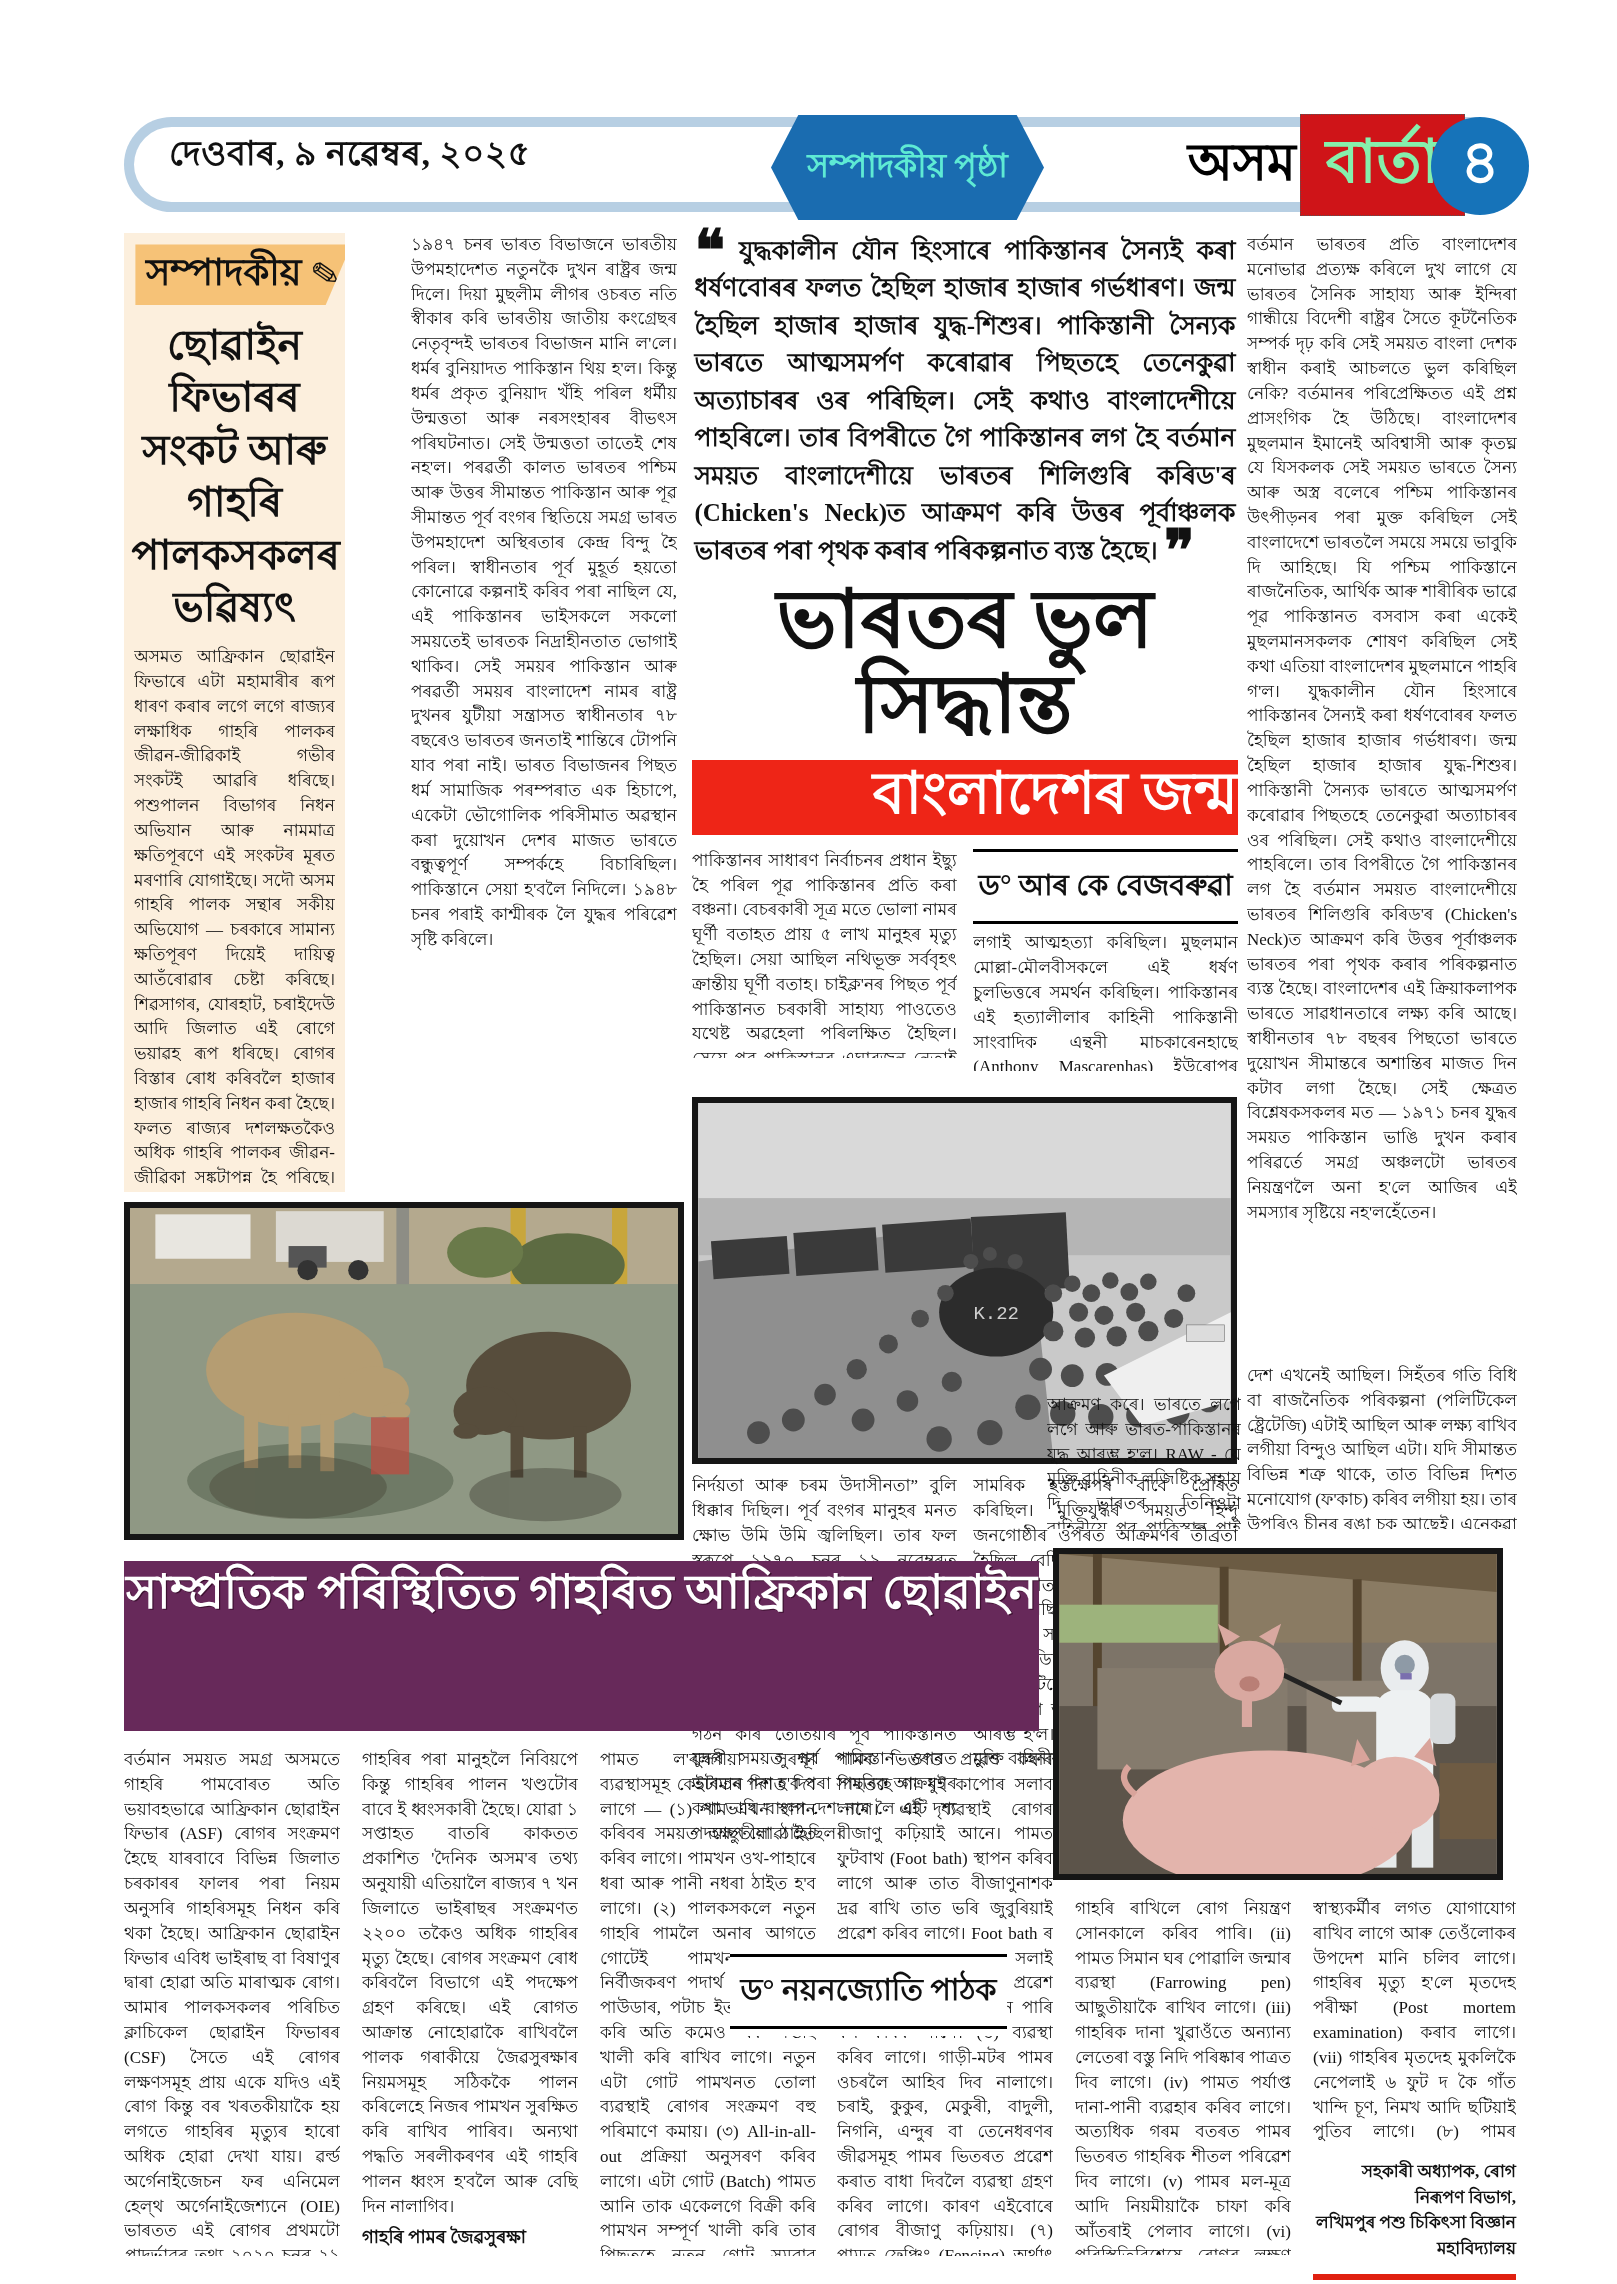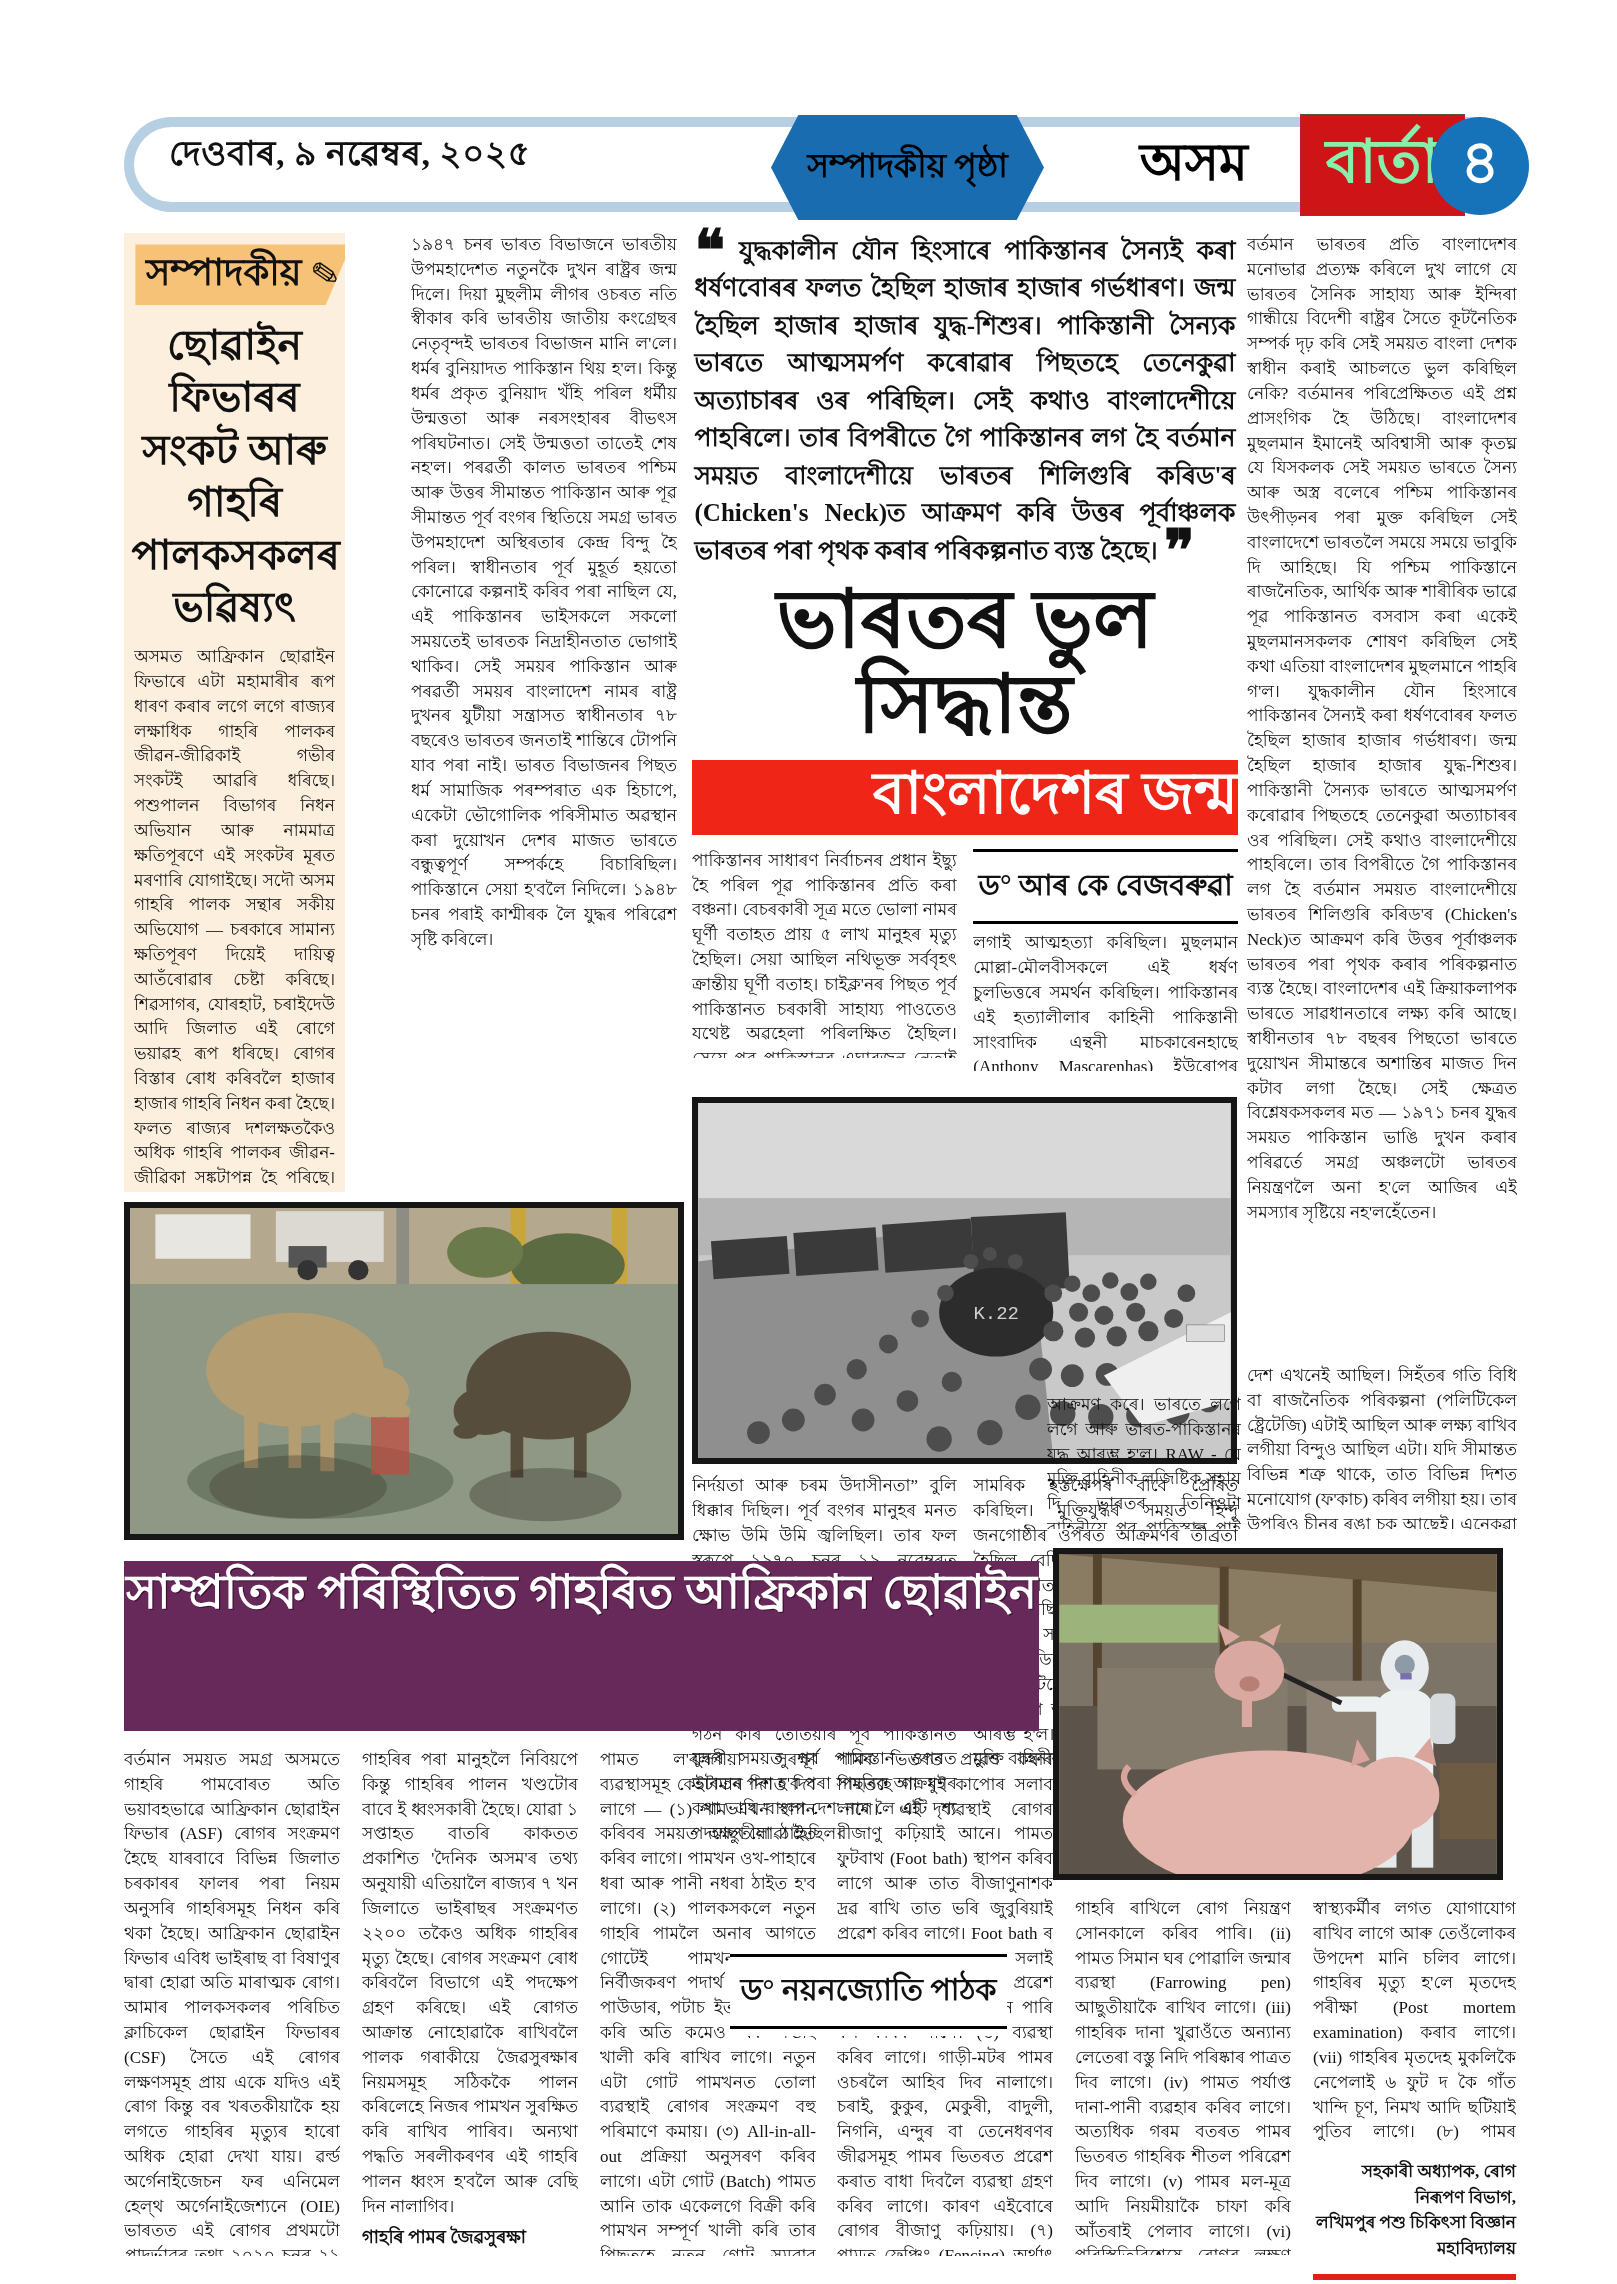--- a/index.html
+++ b/index.html
@@ -8,22 +8,22 @@
     font-family:"Liberation Serif","DejaVu Serif",serif;color:#111;
   }
   .abs{position:absolute;}
   
   .header-bar{left:124px;top:117px;width:1396px;height:95px;background:#b7cfe3;border-radius:51px;}
   .header-inner{position:absolute;left:10px;top:10px;right:10px;bottom:10px;background:#ffffff;border-radius:41px;display:flex;align-items:flex-start;}
   .header-date{font-size:34px;font-weight:bold;padding-left:35px;letter-spacing:0.6px;}
   .section-hex{left:771px;top:115px;width:273px;height:105px;background:#1a6cb0;
     clip-path:polygon(10% 0,90% 0,100% 50%,90% 100%,10% 100%,0 50%);
     display:flex;align-items:center;justify-content:center;z-index:5;}
-  .section-hex span{color:#000000;font-size:33px;font-weight:bold;}
-  .masthead{left:1256px;top:127px;width:209px;height:76px;display:flex;align-items:center;justify-content:flex-end;z-index:6;gap:48px;}
+  .section-hex span{color:#5eead4;font-size:33px;font-weight:bold;}
+  .masthead{left:1256px;top:127px;width:209px;height:76px;display:flex;align-items:center;justify-content:flex-end;z-index:6;}
   .masthead .black-part{font-size:52px;font-weight:bold;color:#000;}
   .masthead .red-part{font-size:60px;font-weight:bold;color:#86efac;background:#cf1418;padding:0 25px;margin-left:3.8px;border:1.3px dotted #555;}
   .page-circle{left:1431px;top:117px;width:98px;height:98px;border-radius:50%;background:#1673b9;display:flex;align-items:center;justify-content:center;z-index:6;}
   .page-circle span{color:#fff;font-size:61px;font-weight:bold;}
   
   .bodytext{font-size:17px;line-height:1.46;text-align:justify;overflow:hidden;}
   
   .editorial-panel{left:124px;top:233px;width:221px;height:959px;background:#fcefdd;overflow:hidden;}
   .editorial-label{position:absolute;left:11.4px;top:11.4px;width:216px;height:61px;background:#f6c277;
     clip-path:polygon(0 0,100% 0,88% 100%,0 100%);display:flex;align-items:center;justify-content:center;gap:9px;}

